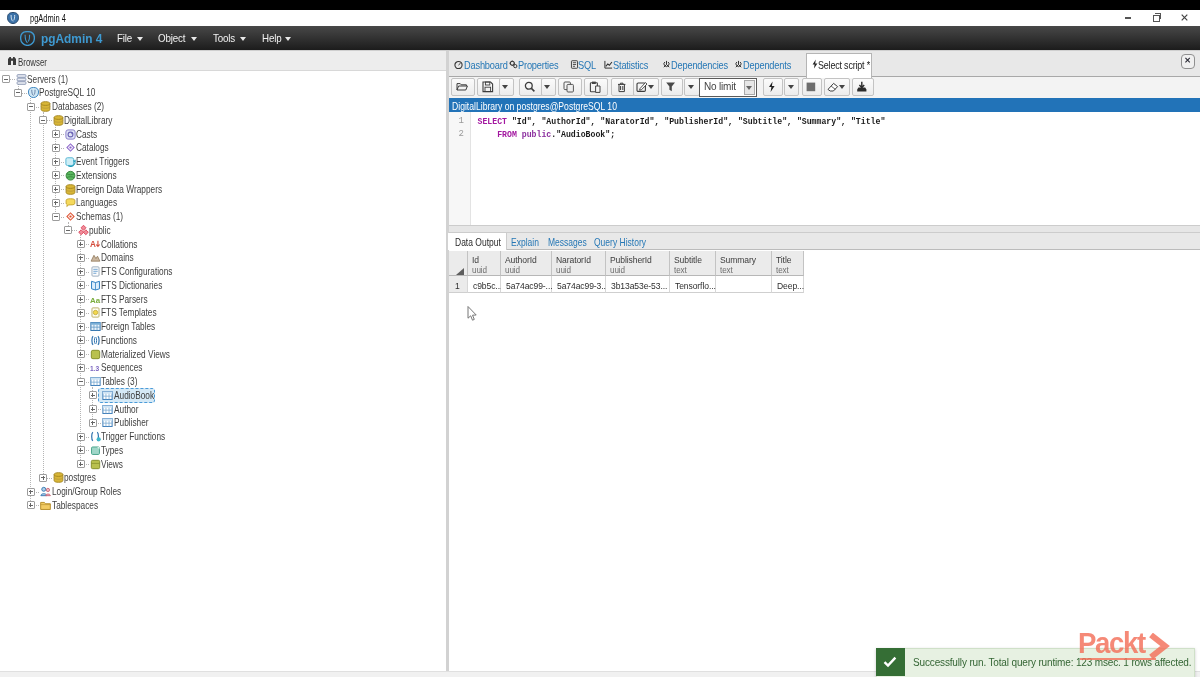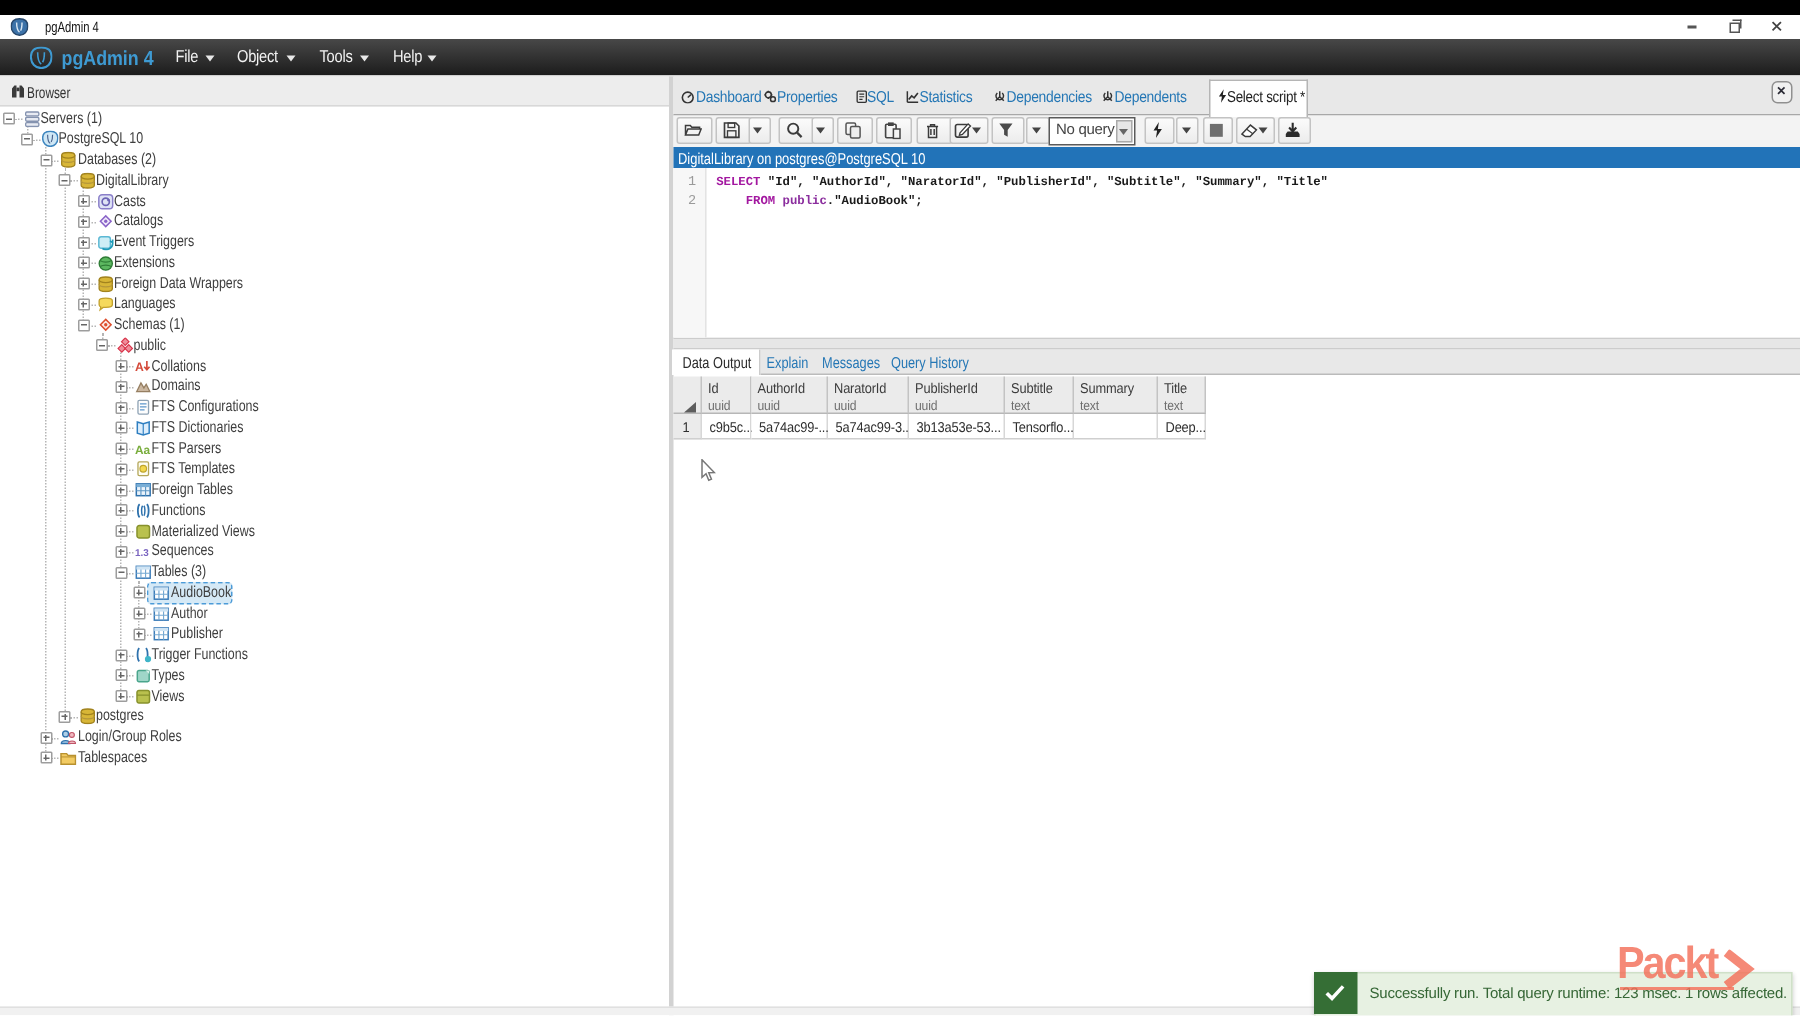--- a/index.html
+++ b/index.html
@@ -447,21 +447,21 @@
       <path d="M4 7.6 L9.4 1.6 L11 3 L5.6 8.6 L3.6 9.2 Z" fill="#fff" stroke="#3c3c3c" stroke-width="0.9"></path>
     </svg>
     <div style="position:absolute;left:648.0px;top:85.0px;width:0;height:0;border-left:3.5px solid transparent;border-right:3.5px solid transparent;border-top:4px solid #444"></div>
     <div style="position:absolute;left:661.0px;top:77.5px;width:20.0px;height:16px;background:linear-gradient(#fbfbfb,#ececec);border:1px solid #c3c3c3;border-radius:2px;"></div>
     <svg style="position:absolute;left:665.0px;top:80.5px" width="12" height="12" viewBox="0 0 12 12">
       <path d="M1.2 1.4 H10 L6.8 5.6 V10.2 L4.4 8.8 V5.6 Z" fill="#4a4a4a"></path>
     </svg>
     <div style="position:absolute;left:684.0px;top:77.5px;width:14.0px;height:16px;background:linear-gradient(#fbfbfb,#ececec);border:1px solid #c3c3c3;border-radius:2px;"></div>
     <div style="position:absolute;left:687.5px;top:85.0px;width:0;height:0;border-left:3.5px solid transparent;border-right:3.5px solid transparent;border-top:4px solid #444"></div>
     <div style="position:absolute;left:699px;top:78px;width:56px;height:17px;background:#fff;border:1px solid #5a5a5a"></div>
-    <div style="position:absolute;left:704.0px;top:80.5px;font-size:10.0px;letter-spacing:-0.20px;font-weight:normal;color:#444;white-space:nowrap;">No query</div>
+    <div style="position:absolute;left:704.0px;top:80.5px;font-size:10.0px;letter-spacing:-0.20px;font-weight:normal;color:#444;white-space:nowrap;">No limit</div>
     <div style="position:absolute;left:744px;top:80px;width:9px;height:13px;background:#e7e7e7;border:1px solid #aaa"></div>
     <div style="position:absolute;left:745.5px;top:85.5px;width:0;height:0;border-left:3.5px solid transparent;border-right:3.5px solid transparent;border-top:4px solid #666"></div>
     <div style="position:absolute;left:763.0px;top:77.5px;width:18.0px;height:16px;background:linear-gradient(#fbfbfb,#ececec);border:1px solid #c3c3c3;border-radius:2px;"></div>
     <svg style="position:absolute;left:766.0px;top:80.5px" width="12" height="12" viewBox="0 0 12 12">
       <path d="M6.6 0.4 L3 6 H5.4 L4.6 11 L8.6 5 H5.9 Z" fill="#222"></path>
     </svg>
     <div style="position:absolute;left:784.0px;top:77.5px;width:13.0px;height:16px;background:linear-gradient(#fbfbfb,#ececec);border:1px solid #c3c3c3;border-radius:2px;"></div>
     <div style="position:absolute;left:787.5px;top:85.0px;width:0;height:0;border-left:3.5px solid transparent;border-right:3.5px solid transparent;border-top:4px solid #444"></div>
     <div style="position:absolute;left:802.0px;top:77.5px;width:18.0px;height:16px;background:linear-gradient(#fbfbfb,#ececec);border:1px solid #c3c3c3;border-radius:2px;"></div>
     <svg style="position:absolute;left:805.0px;top:80.5px" width="12" height="12" viewBox="0 0 12 12">

